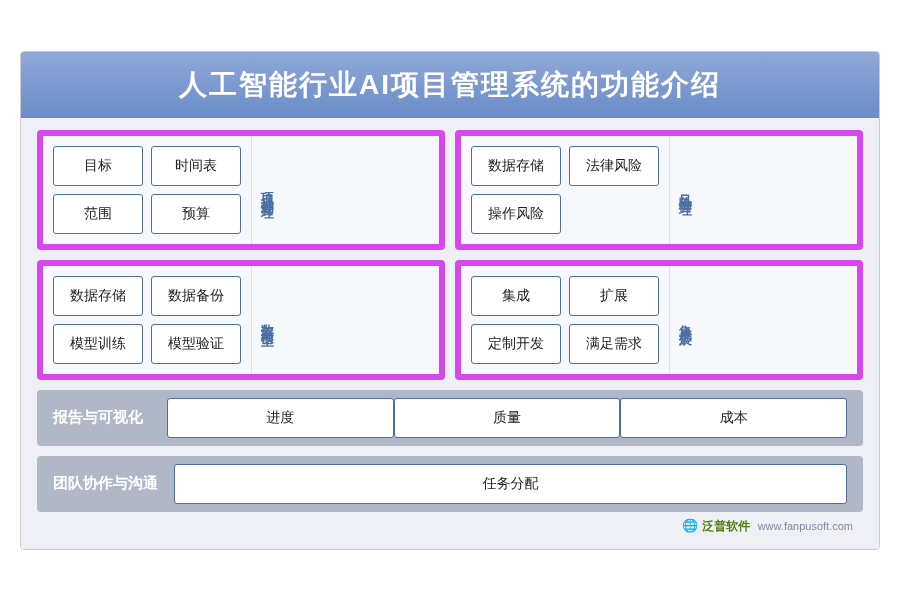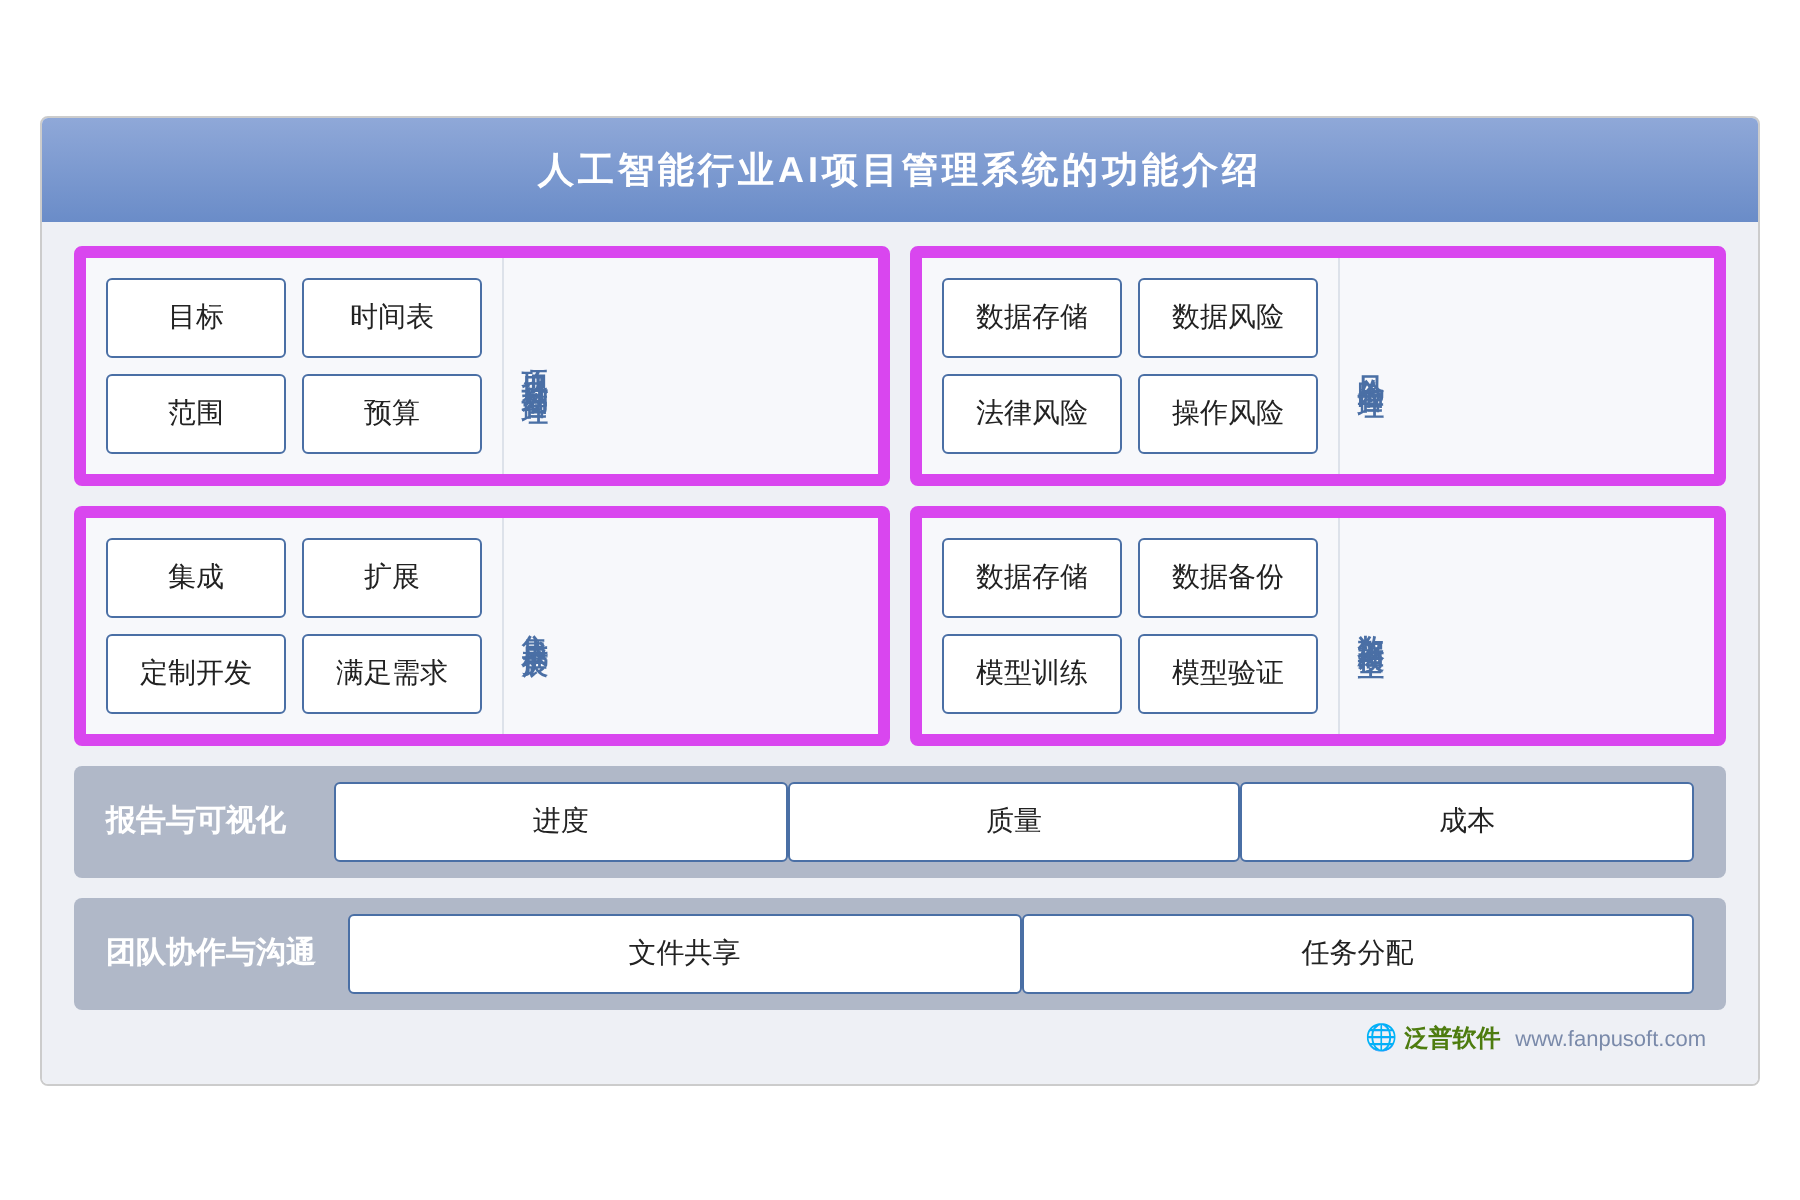--- a/index.html
+++ b/index.html
@@ -18,21 +18,21 @@
       background: #fff;
       border: 1px solid #ccc;
       border-radius: 4px;
       overflow: hidden;
     }
     .title-bar {
       background: linear-gradient(to bottom, #8fa8d8, #6a8cc8);
       text-align: center;
       padding: 14px 0;
       color: #fff;
-      font-size: 18px;
+      font-size: 28px;
       font-weight: bold;
       letter-spacing: 2px;
     }
     .main-content {
       background: #eef0f5;
       padding: 12px 16px 10px 16px;
     }
     
     .section-row {
       display: flex;
@@ -137,64 +137,62 @@
           <div class="cell">时间表</div>
           <div class="cell">范围</div>
           <div class="cell">预算</div>
         </div>
         <div class="panel-label-vertical">项目计划管理</div>
       </div>
 
       <div class="panel" style="flex:1;">
         <div class="panel-content">
           <div class="cell">数据存储</div>
-          <div class="cell">数据风险</div>
           <div class="cell">法律风险</div>
           <div class="cell">操作风险</div>
         </div>
         <div class="panel-label-vertical">风险管理</div>
       </div>
     </div>
 
     <div class="section-row">
+
+      <div class="panel" style="flex:1;">
+        <div class="panel-content">
+          <div class="cell">数据存储</div>
+          <div class="cell">数据备份</div>
+          <div class="cell">模型训练</div>
+          <div class="cell">模型验证</div>
+        </div>
+        <div class="panel-label-vertical">数据模型</div>
+      </div>
 
       <div class="panel" style="flex:1;">
         <div class="panel-content">
           <div class="cell">集成</div>
           <div class="cell">扩展</div>
           <div class="cell">定制开发</div>
           <div class="cell">满足需求</div>
         </div>
         <div class="panel-label-vertical">集成扩展</div>
-      </div>
-
-      <div class="panel" style="flex:1;">
-        <div class="panel-content">
-          <div class="cell">数据存储</div>
-          <div class="cell">数据备份</div>
-          <div class="cell">模型训练</div>
-          <div class="cell">模型验证</div>
-        </div>
-        <div class="panel-label-vertical">数据模型</div>
       </div>
     </div>
 
     <div class="gray-row">
       <div class="gray-label">报告与可视化</div>
       <div class="gray-cells">
         <div class="gray-cell">进度</div>
         <div class="gray-cell">质量</div>
         <div class="gray-cell">成本</div>
       </div>
     </div>
 
     <div class="gray-row" style="margin-bottom:4px;">
       <div class="gray-label">团队协作与沟通</div>
       <div class="gray-cells">
-        <div class="gray-cell">文件共享</div>
         <div class="gray-cell">任务分配</div>
       </div>
     </div>
 
     <div class="logo-area">
       <span style="color:#e05c1a; font-size:13px;">🌐</span>
       <span class="logo-text">泛普软件</span>
       <span style="color:#7a8aaa; font-size:11px; margin-left:4px;">www.fanpusoft.com</span>
     </div>
 

